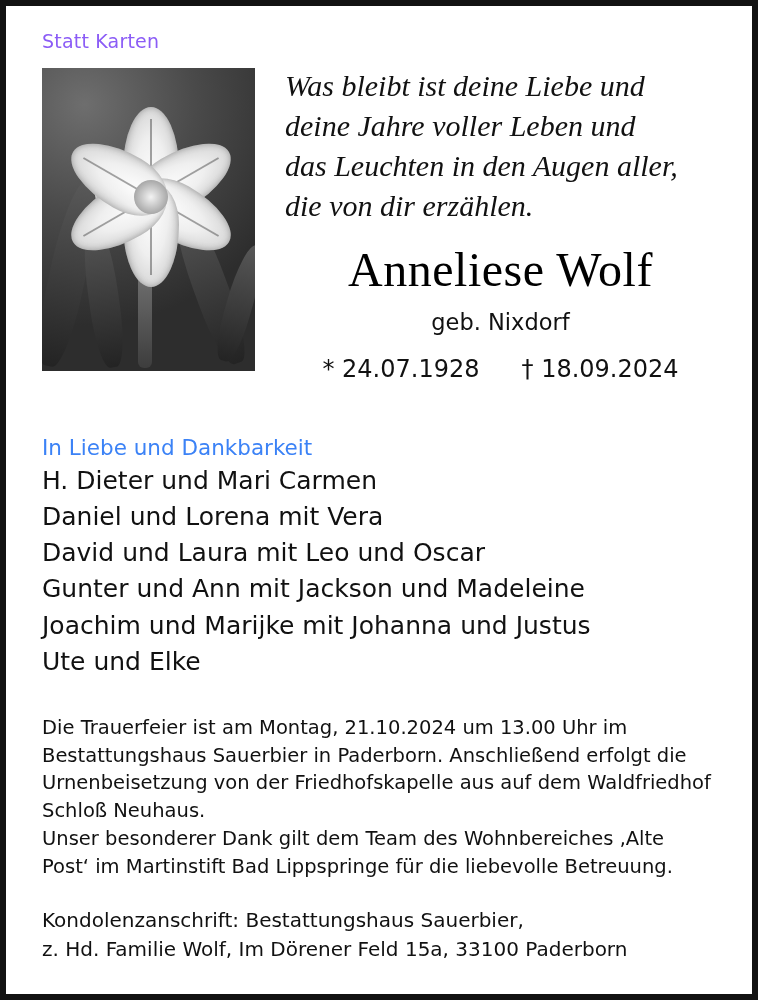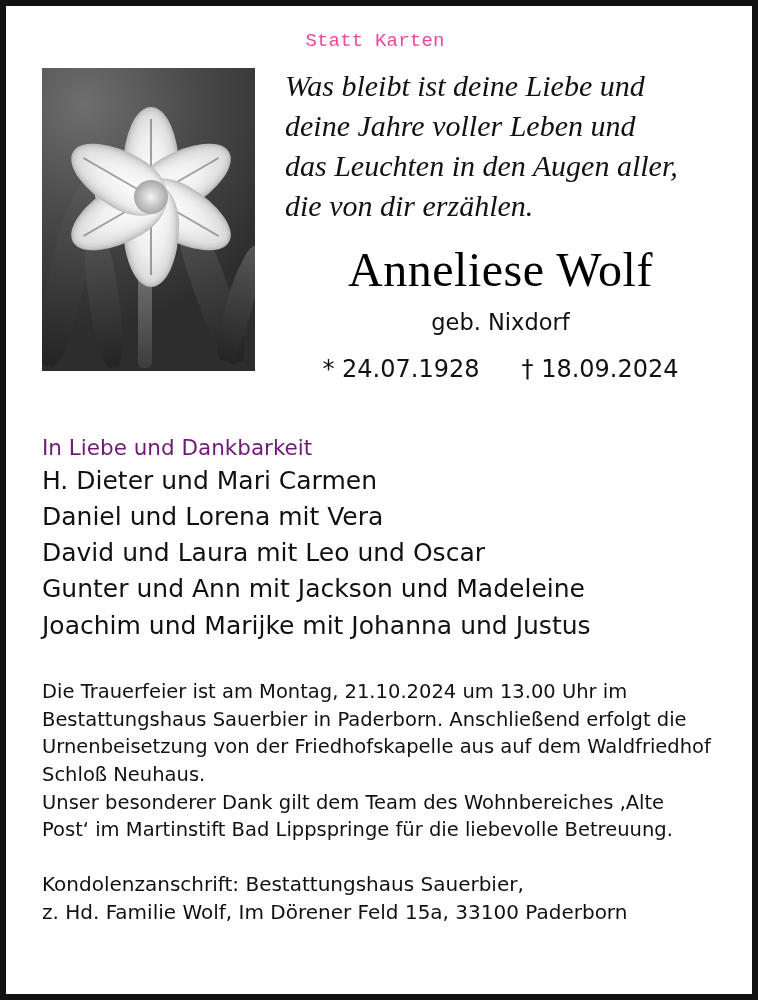--- a/index.html
+++ b/index.html
@@ -24,26 +24,25 @@
   }
   .inner {
     position: absolute;
     left: 0; top: 0; right: 0; bottom: 0;
     padding: 18px 36px 18px 36px;
     box-sizing: border-box;
   }
 
   
   .statt-karten {
-    text-align: center;
+    text-align: left;
     font-size: 19px;
-    color: #ec4899;
+    color: #8b5cf6;
     letter-spacing: 0.2px;
     margin: 6px 8px 0 0;
-    font-family: Liberation Mono, monospace;
   }
 
   
   .top-block {
     display: flex;
     align-items: flex-start;
     margin-top: 12px;
   }
   .photo {
     width: 213px;
@@ -156,21 +155,21 @@
     margin-top: 20px;
     display: flex;
     justify-content: center;
     gap: 42px;
   }
   .dates span { white-space: nowrap; }
 
   
   .family-intro {
     font-size: 21.5px;
-    color: #701a75;
+    color: #3b82f6;
     margin-top: 52px;
   }
   .family-list {
     margin-top: 3px;
   }
   .family-list div {
     font-size: 25px;
     line-height: 1.45;
     color: #111;
     white-space: nowrap;
@@ -232,20 +231,21 @@
     </div>
 
     <div class="family-intro">In Liebe und Dankbarkeit</div>
 
     <div class="family-list">
       <div>H. Dieter und Mari Carmen</div>
       <div>Daniel und Lorena mit Vera</div>
       <div>David und Laura mit Leo und Oscar</div>
       <div>Gunter und Ann mit Jackson und Madeleine</div>
       <div>Joachim und Marijke mit Johanna und Justus</div>
+      <div>Ute und Elke</div>
     </div>
 
     <div class="para p-first">Die Trauerfeier ist am Montag, 21.10.2024 um 13.00 Uhr im Bestattungshaus Sauerbier in Paderborn. Anschließend erfolgt die Urnenbeisetzung von der Friedhofskapelle aus auf dem Waldfriedhof Schloß Neuhaus.</div>
 
     <div class="para">Unser besonderer Dank gilt dem Team des Wohnbereiches ‚Alte Post‘ im Martinstift Bad Lippspringe für die liebevolle Betreuung.</div>
 
     <div class="para addr">
       <div>Kondolenzanschrift: Bestattungshaus Sauerbier,</div>
       <div>z. Hd. Familie Wolf, Im Dörener Feld 15a, 33100 Paderborn</div>
     </div>

